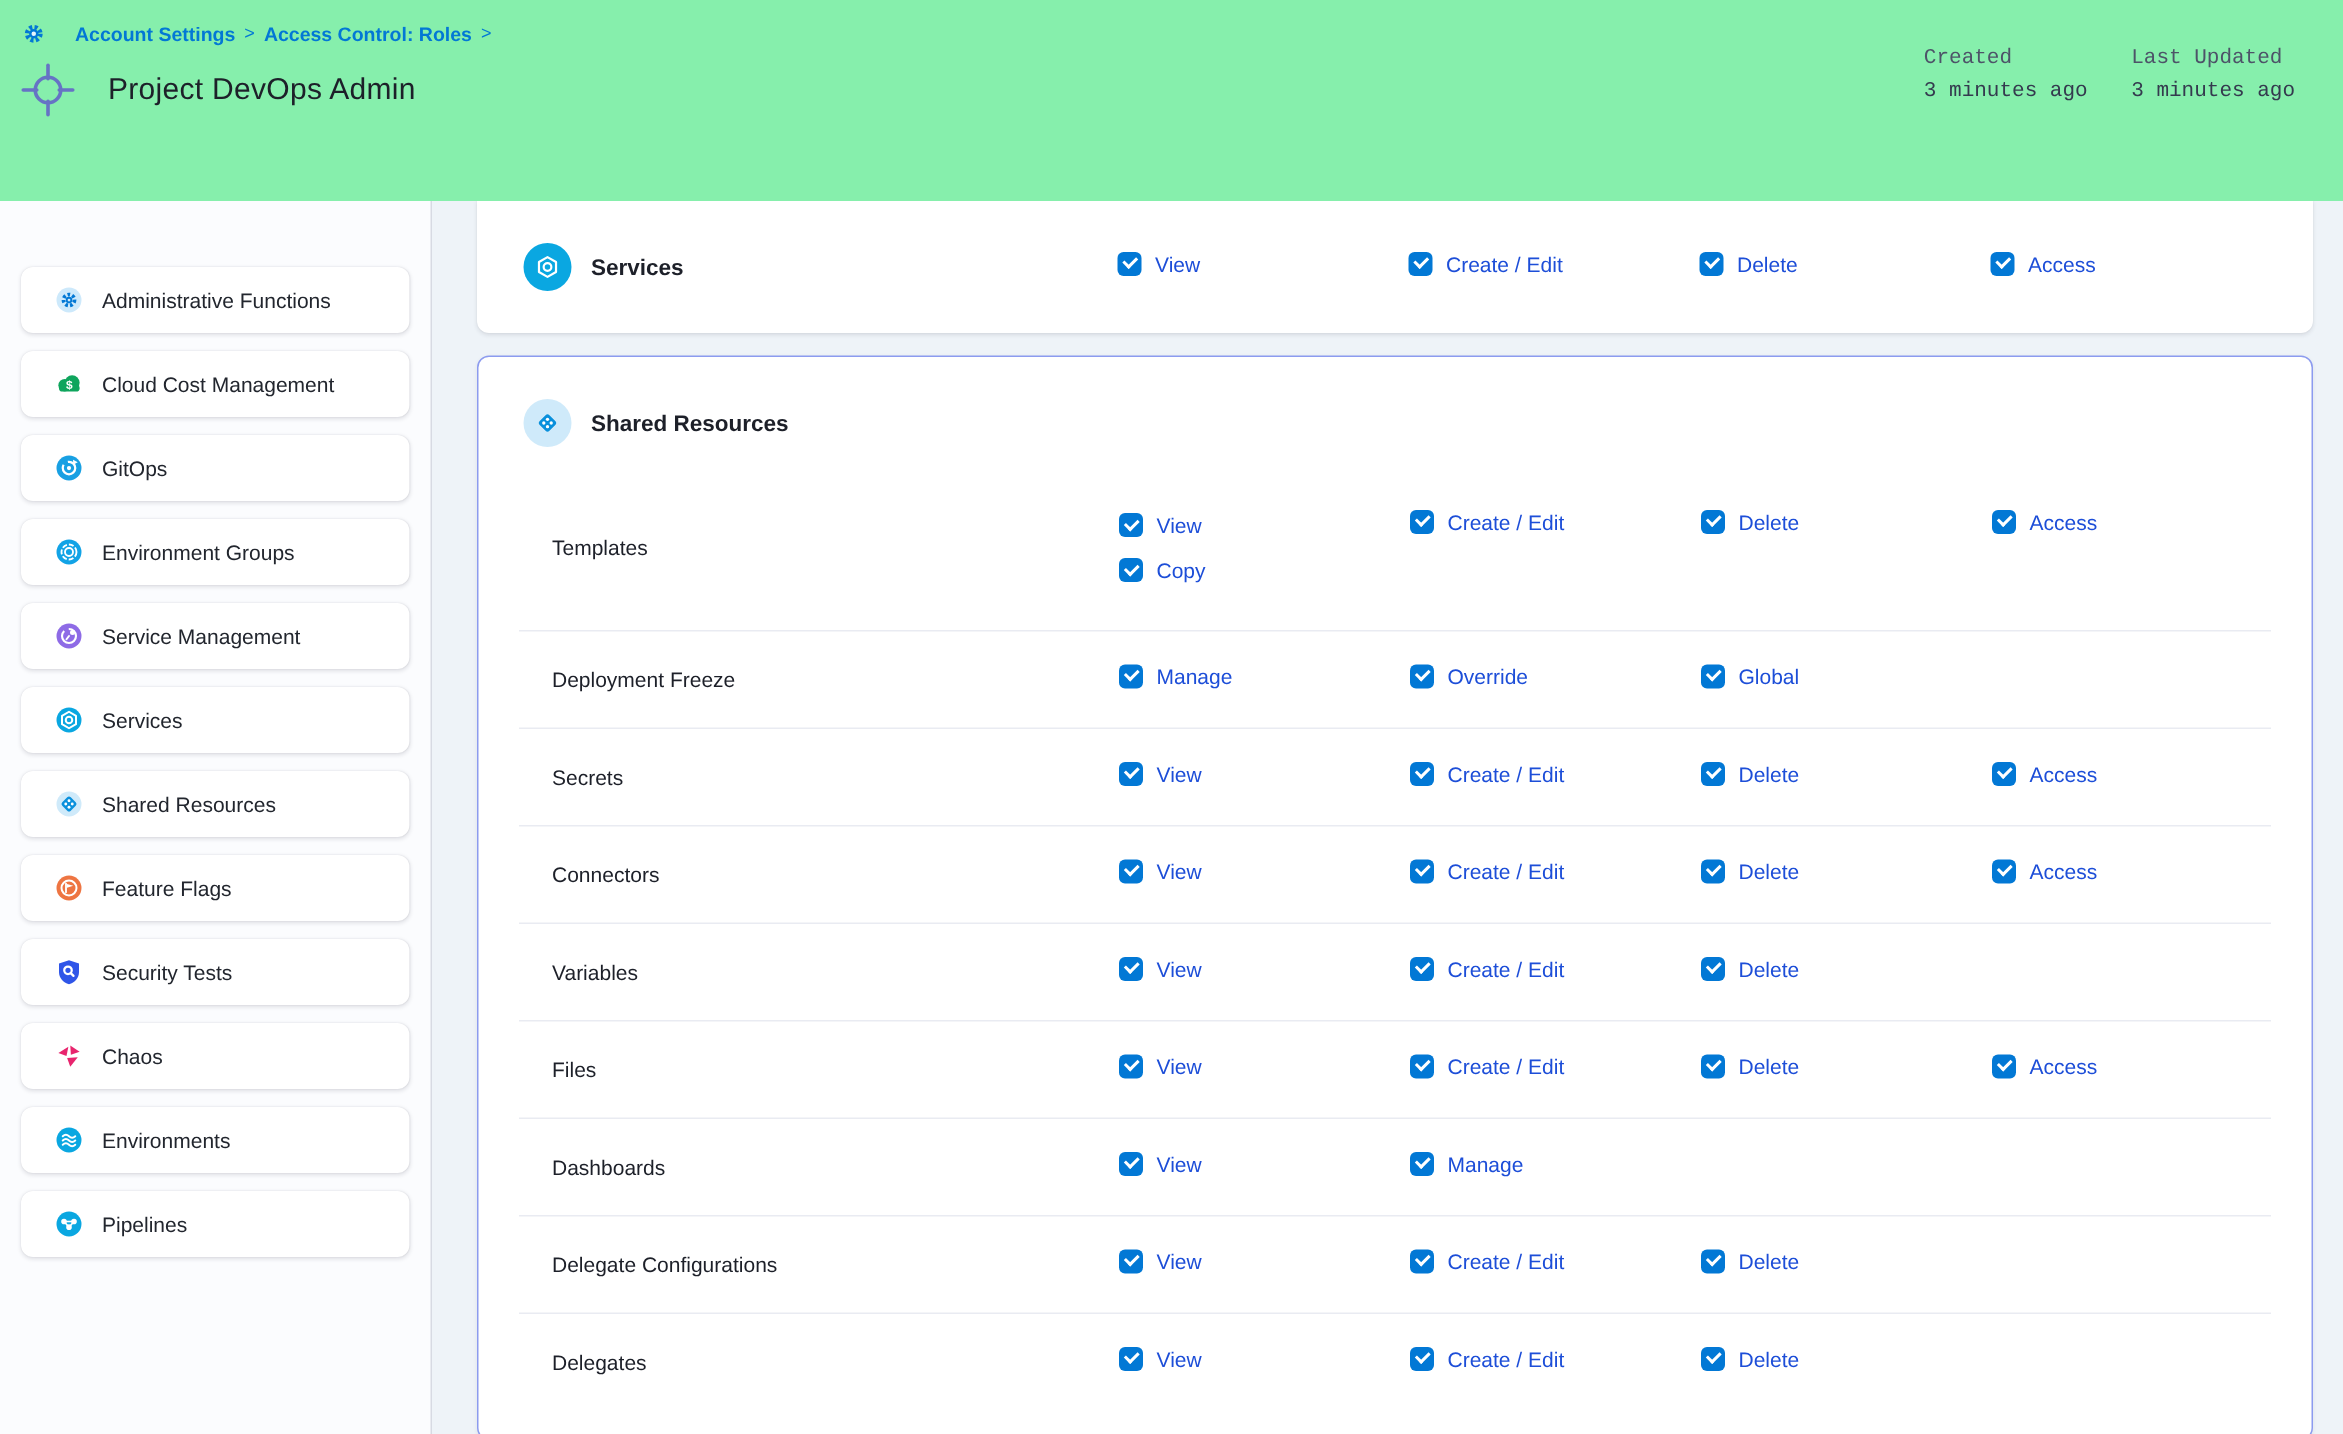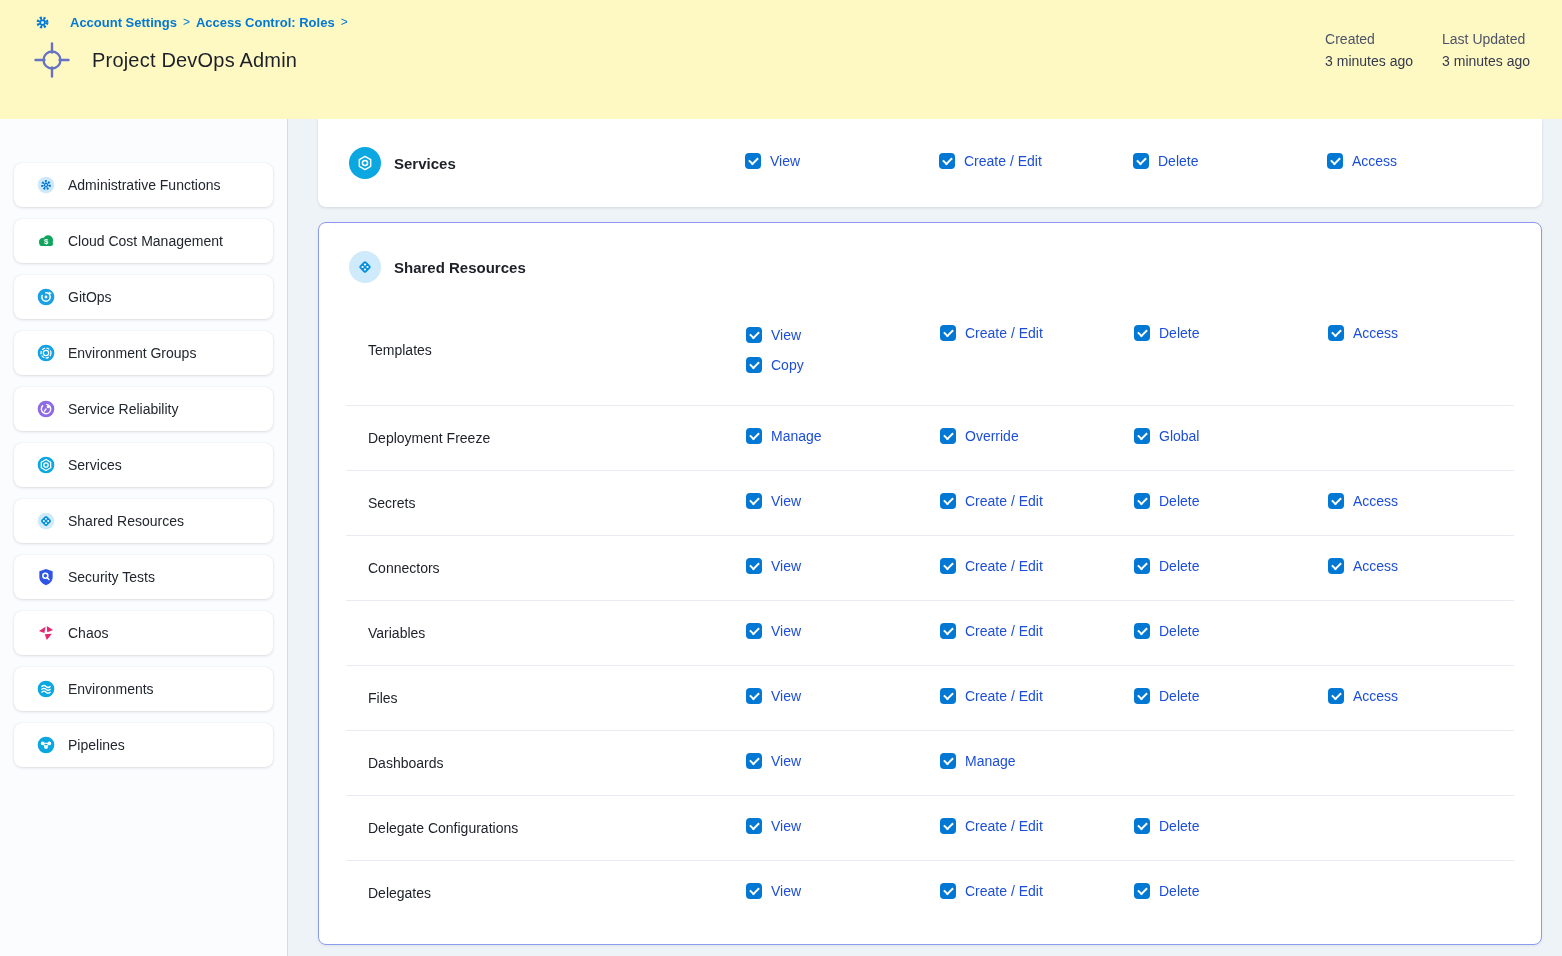--- a/index.html
+++ b/index.html
@@ -1,28 +1,28 @@
 <!DOCTYPE html>
 <html><head>
 <meta charset="utf-8">
 <style>
   * { margin:0; padding:0; box-sizing:border-box; }
   html,body { width:1562px; height:956px; overflow:hidden;
     font-family:"Liberation Sans", sans-serif; background:#eef3f8; }
 
   
-  .page-header { height:119px; background:#fef9c3; position:relative;padding-left:20px; }
+  .page-header { height:134px; background:#86efac; position:relative; }
   .breadcrumb { display:flex; align-items:center; gap:6px; padding:12px 0 0 12px;
     font-size:13px; font-weight:600; color:#0278d5; }
   .breadcrumb .crumb { cursor:pointer; }
   .breadcrumb .sep { font-size:12px; color:#0278d5; font-weight:400; }
   .title-row { display:flex; align-items:center; margin:8px 0 0 12px; }
   .title-icon { width:40px; height:40px; margin-right:20px; }
   .page-title { font-size:20px; font-weight:400; color:#1d2029; letter-spacing:.2px; }
-  .meta { position:absolute; top:28px; right:18px; display:flex; align-items:flex-end; }
+  .meta { position:absolute; top:28px; right:18px; display:flex; align-items:flex-end;font-family:Liberation Mono, monospace; }
   .meta-block { padding:0 14px; font-size:14px; line-height:22px; }
   .meta-block .m-label { color:#4d5368; }
   .meta-block .m-value { color:#343a4e; }
   .meta-divider { width:1px; background:#c3cbd9; }
 
   
   .body-wrap { display:flex; height:837px; }
   .sidebar { width:288px; background:#fbfcfe; border-right:1px solid #d7dae3;
     padding:44px 14px 0 14px; display:flex; flex-direction:column; gap:12px; }
   .side-card { background:#ffffff; border-radius:8px; height:44px; display:flex;
@@ -166,21 +166,21 @@
 
     <div class="side-card">
       <span class="side-ic">
         <svg width="20" height="20" viewBox="0 0 24 24">
           <circle cx="12" cy="12" r="10" fill="#8e6be6"></circle>
           <circle cx="12" cy="12" r="5.6" fill="none" stroke="#ffffff" stroke-width="1.7" stroke-dasharray="22 4"></circle>
           <circle cx="14.8" cy="9.2" r="2" fill="#ffffff"></circle>
           <line x1="12" y1="12" x2="10" y2="14.6" stroke="#ffffff" stroke-width="1.6" stroke-linecap="round"></line>
         </svg>
       </span>
-      <span class="side-label">Service Reliability</span>
+      <span class="side-label">Service Management</span>
     </div>
 
     <div class="side-card">
       <span class="side-ic">
         <svg width="20" height="20" viewBox="0 0 24 24">
           <circle cx="12" cy="12" r="10" fill="#0aa7e1"></circle>
           <polygon points="12,5.4 17.6,8.7 17.6,15.3 12,18.6 6.4,15.3 6.4,8.7" fill="none" stroke="#ffffff" stroke-width="1.6" stroke-linejoin="round"></polygon>
           <circle cx="12" cy="12" r="2.6" fill="none" stroke="#ffffff" stroke-width="1.6"></circle>
         </svg>
       </span>
@@ -194,20 +194,31 @@
           <rect x="7.2" y="7.2" width="9.6" height="9.6" rx="2" fill="#0990dc" transform="rotate(45 12 12)"></rect>
           <circle cx="12" cy="9.4" r="1.15" fill="#ffffff"></circle>
           <circle cx="12" cy="14.6" r="1.15" fill="#ffffff"></circle>
           <circle cx="9.4" cy="12" r="1.15" fill="#ffffff"></circle>
           <circle cx="14.6" cy="12" r="1.15" fill="#ffffff"></circle>
         </svg>
       </span>
       <span class="side-label">Shared Resources</span>
     </div>
 
+    <div class="side-card">
+      <span class="side-ic">
+        <svg width="20" height="20" viewBox="0 0 24 24">
+          <circle cx="12" cy="12" r="10" fill="#ee7542"></circle>
+          <circle cx="12" cy="12" r="6" fill="none" stroke="#ffffff" stroke-width="1.6"></circle>
+          <line x1="9.6" y1="8.6" x2="9.6" y2="15.4" stroke="#ffffff" stroke-width="1.5" stroke-linecap="round"></line>
+          <polygon points="10.4,8.8 15.4,10.2 10.4,11.8" fill="#ffffff"></polygon>
+        </svg>
+      </span>
+      <span class="side-label">Feature Flags</span>
+    </div>
 
     <div class="side-card">
       <span class="side-ic">
         <svg width="20" height="20" viewBox="0 0 24 24">
           <path d="M12 2.5 L20 5.2 V12 C20 16.8 16.7 20.3 12 21.8 C7.3 20.3 4 16.8 4 12 V5.2 Z" fill="#2f55e8"></path>
           <circle cx="11.2" cy="10.6" r="3" fill="none" stroke="#ffffff" stroke-width="1.8"></circle>
           <line x1="13.4" y1="12.9" x2="15.6" y2="15.1" stroke="#ffffff" stroke-width="1.8" stroke-linecap="round"></line>
         </svg>
       </span>
       <span class="side-label">Security Tests</span>

